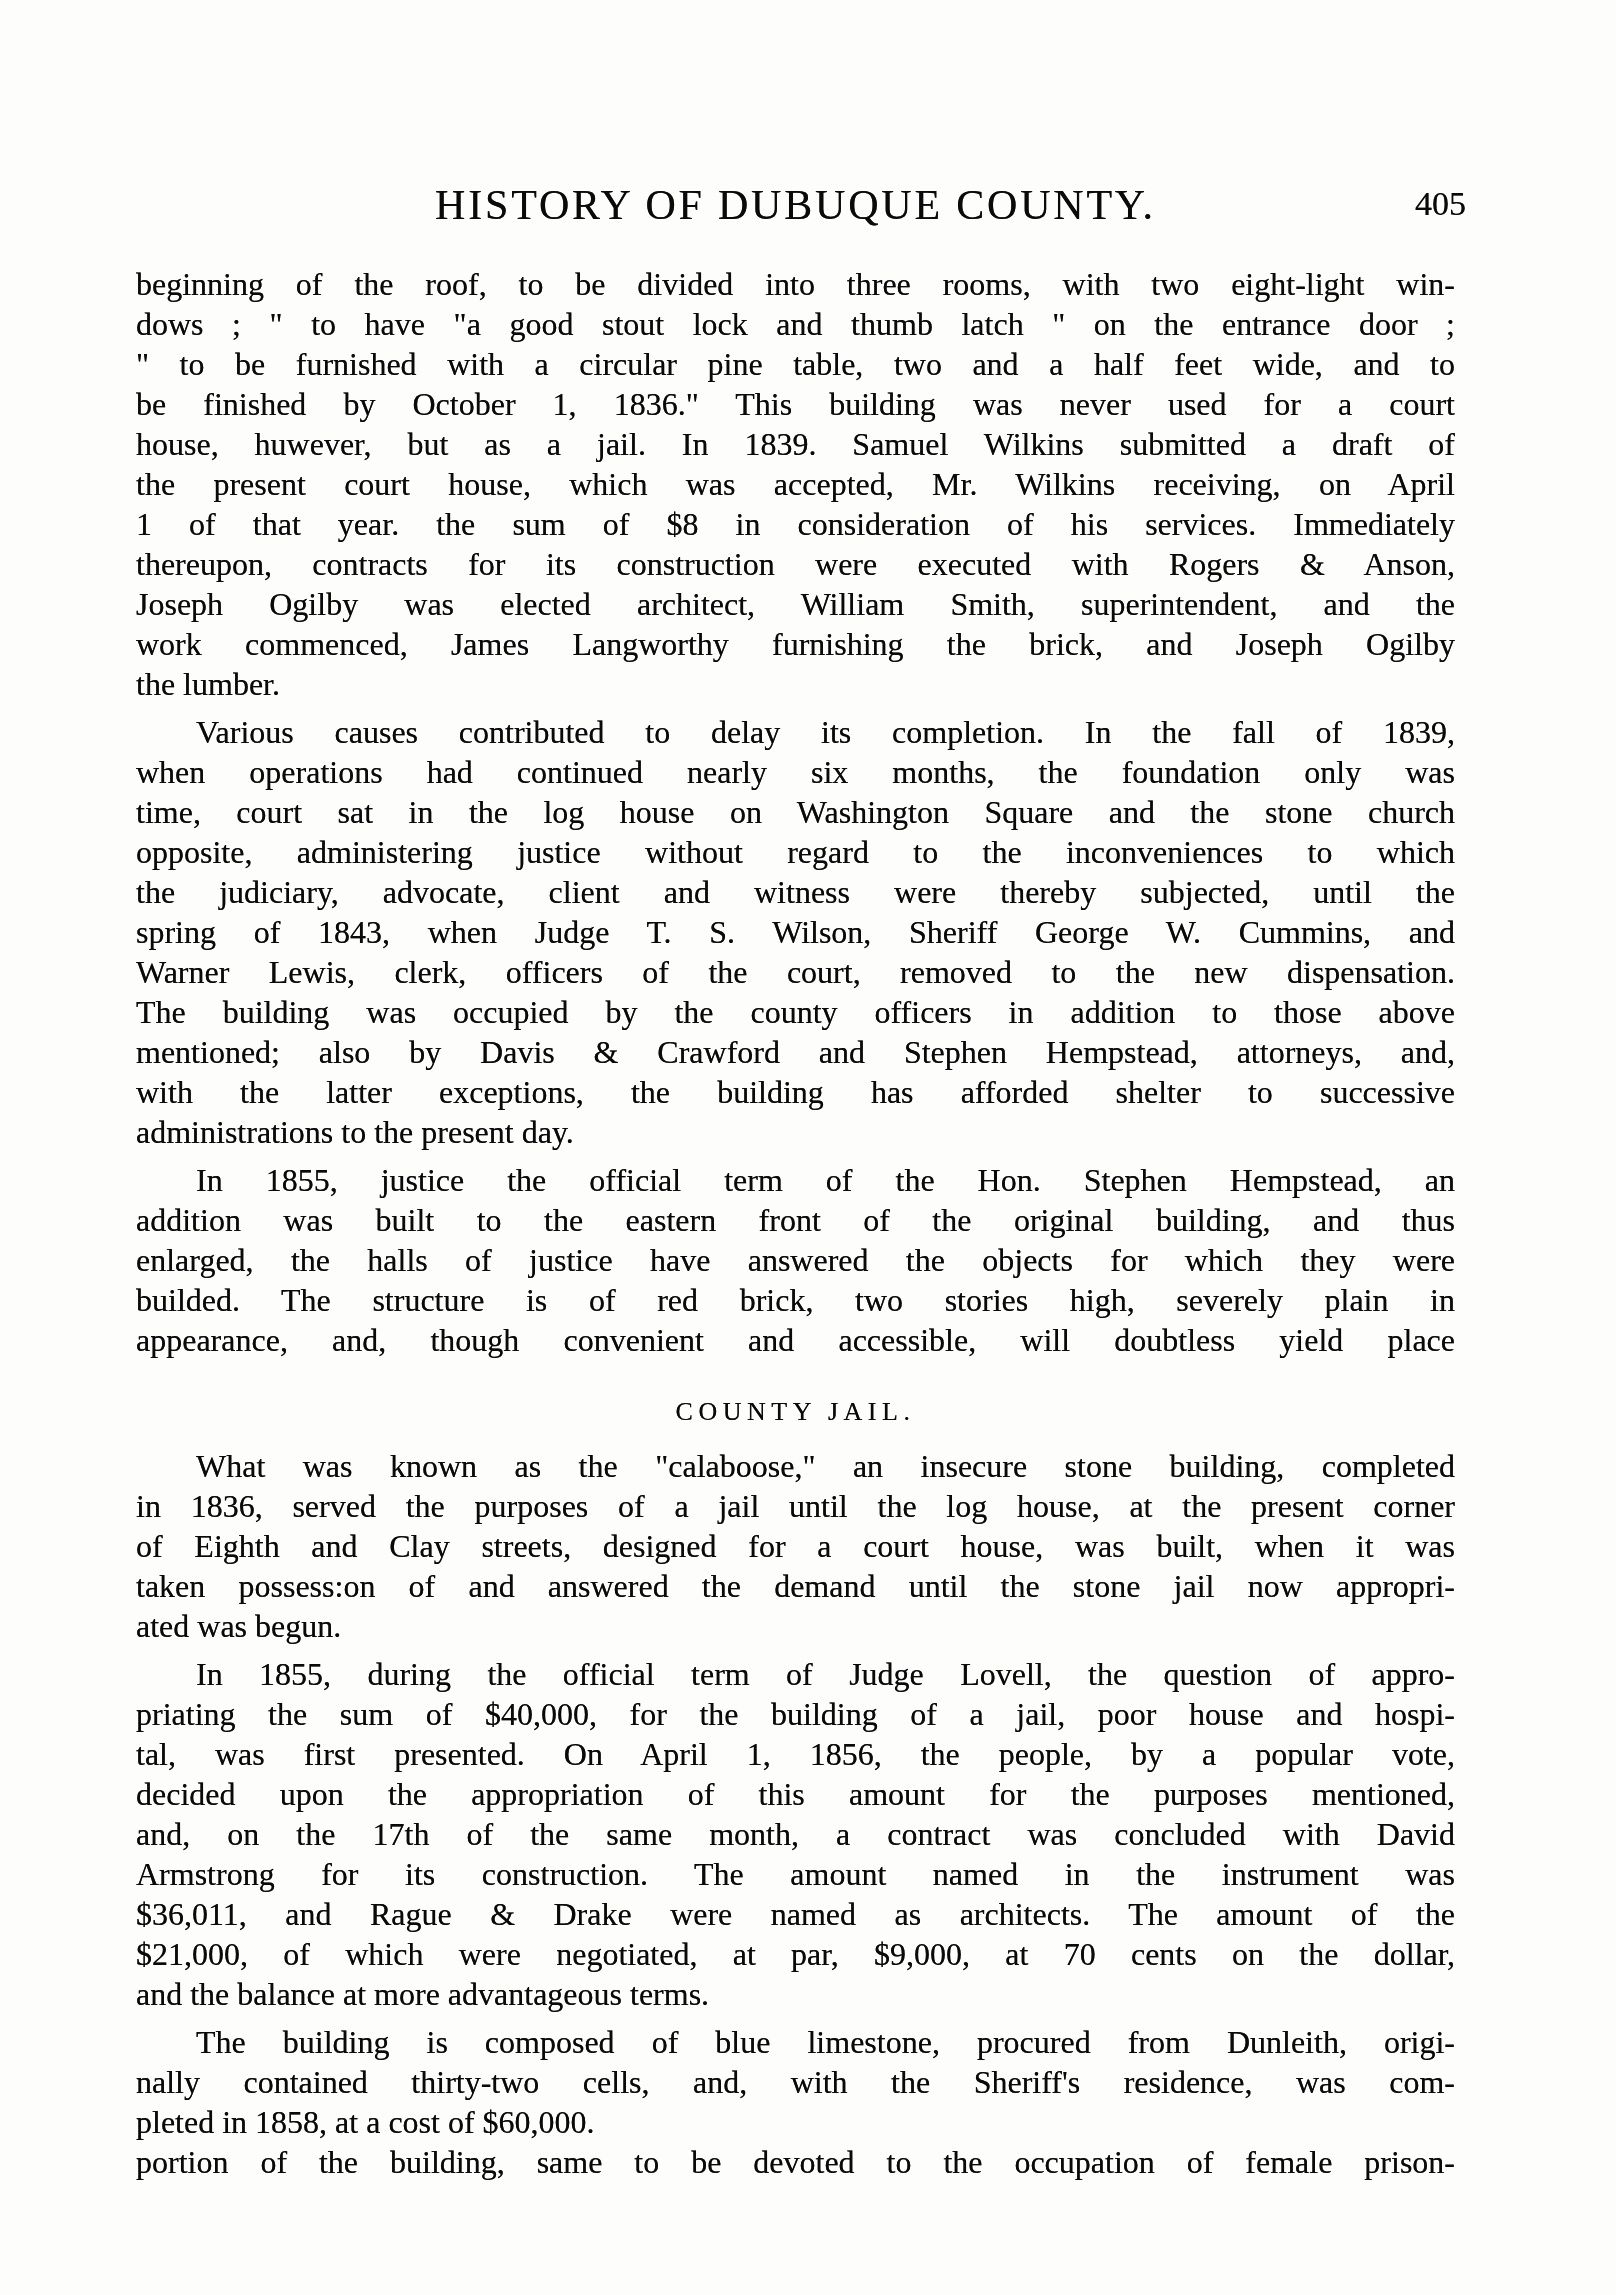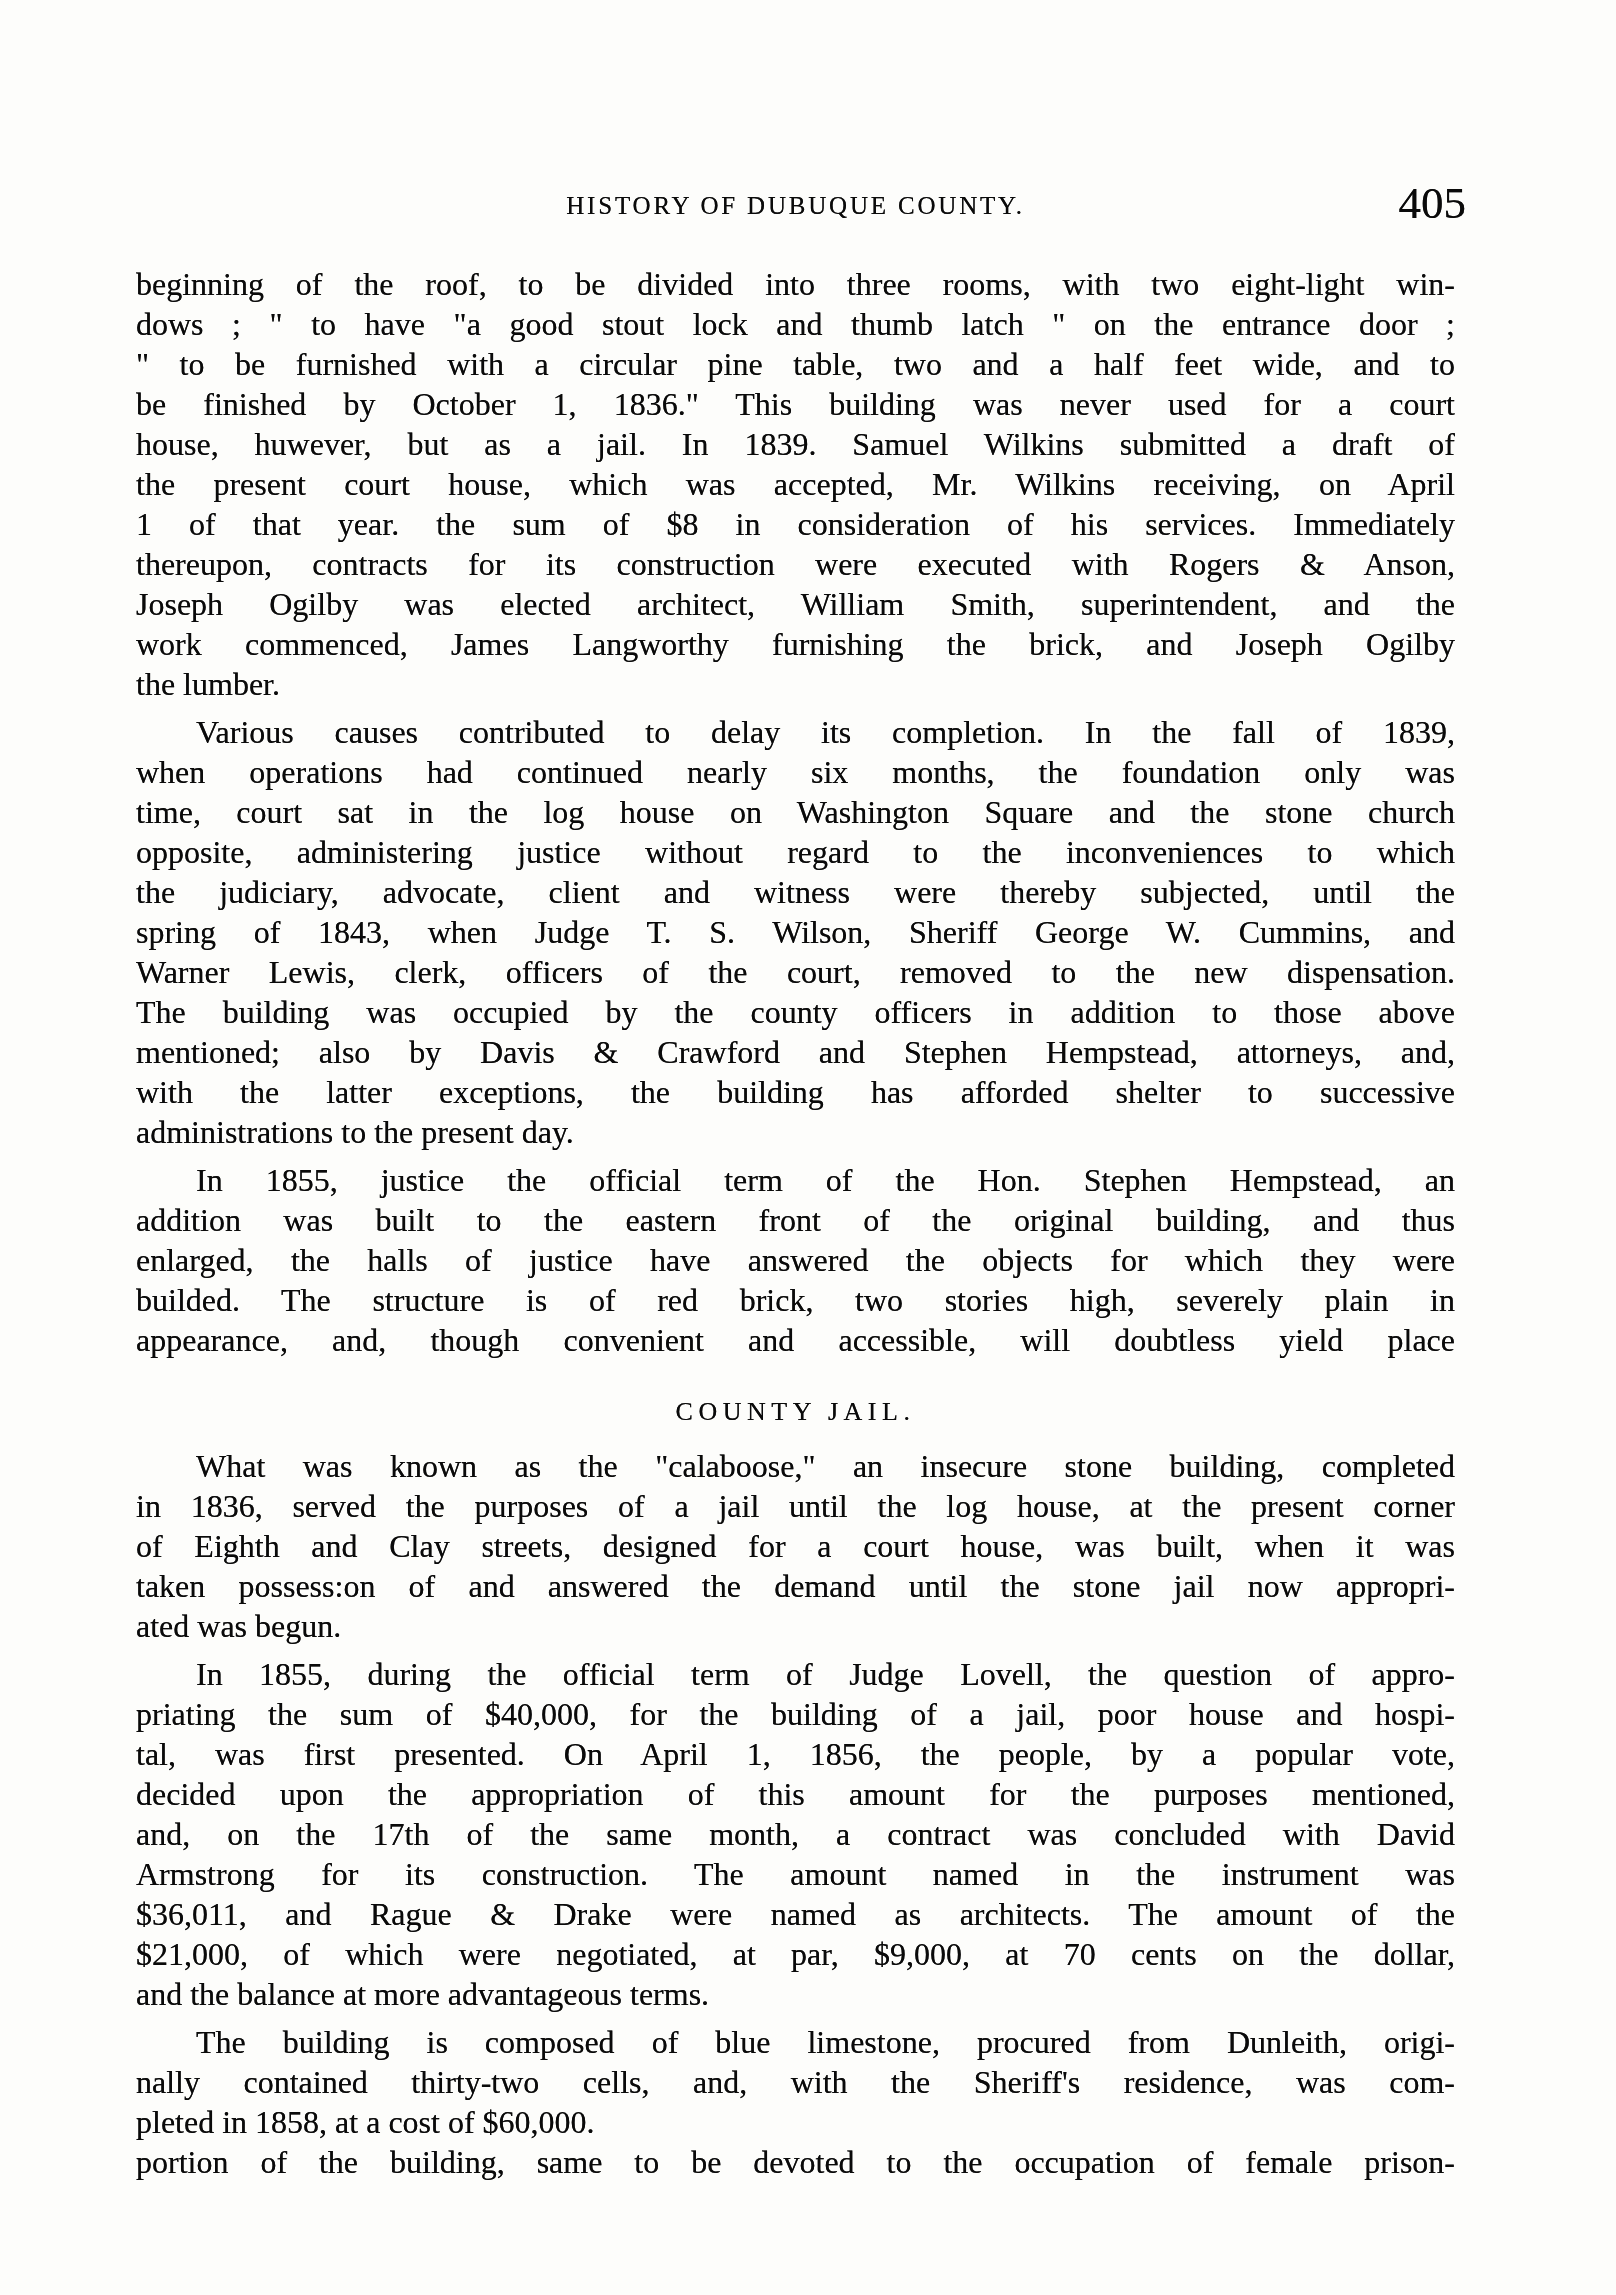--- a/index.html
+++ b/index.html
@@ -11,29 +11,29 @@
     font-family: "Liberation Serif", "DejaVu Serif", serif;
   }
   .ink { text-shadow: 0 0 0.5px rgba(0,0,0,0.75); }
 
   .running-head {
     position: absolute;
     top: 185px; left: 136px; width: 1319px;
   }
   .head-title {
     text-align: center;
-    font-size: 25px;
+    font-size: 42px;
     line-height: 41px;
     letter-spacing: 2.8px;
     font-weight: normal;
   }
   .folio {
     position: absolute;
     right: -11px; top: -1.8px;
-    font-size: 45px;
+    font-size: 34px;
     line-height: 41px;
   }
 
   .text-block {
     position: absolute;
     top: 264px; left: 136px; width: 1319px;
     font-size: 32px;
     line-height: 40px;
   }
   .para { margin: 0; padding: 0; }

